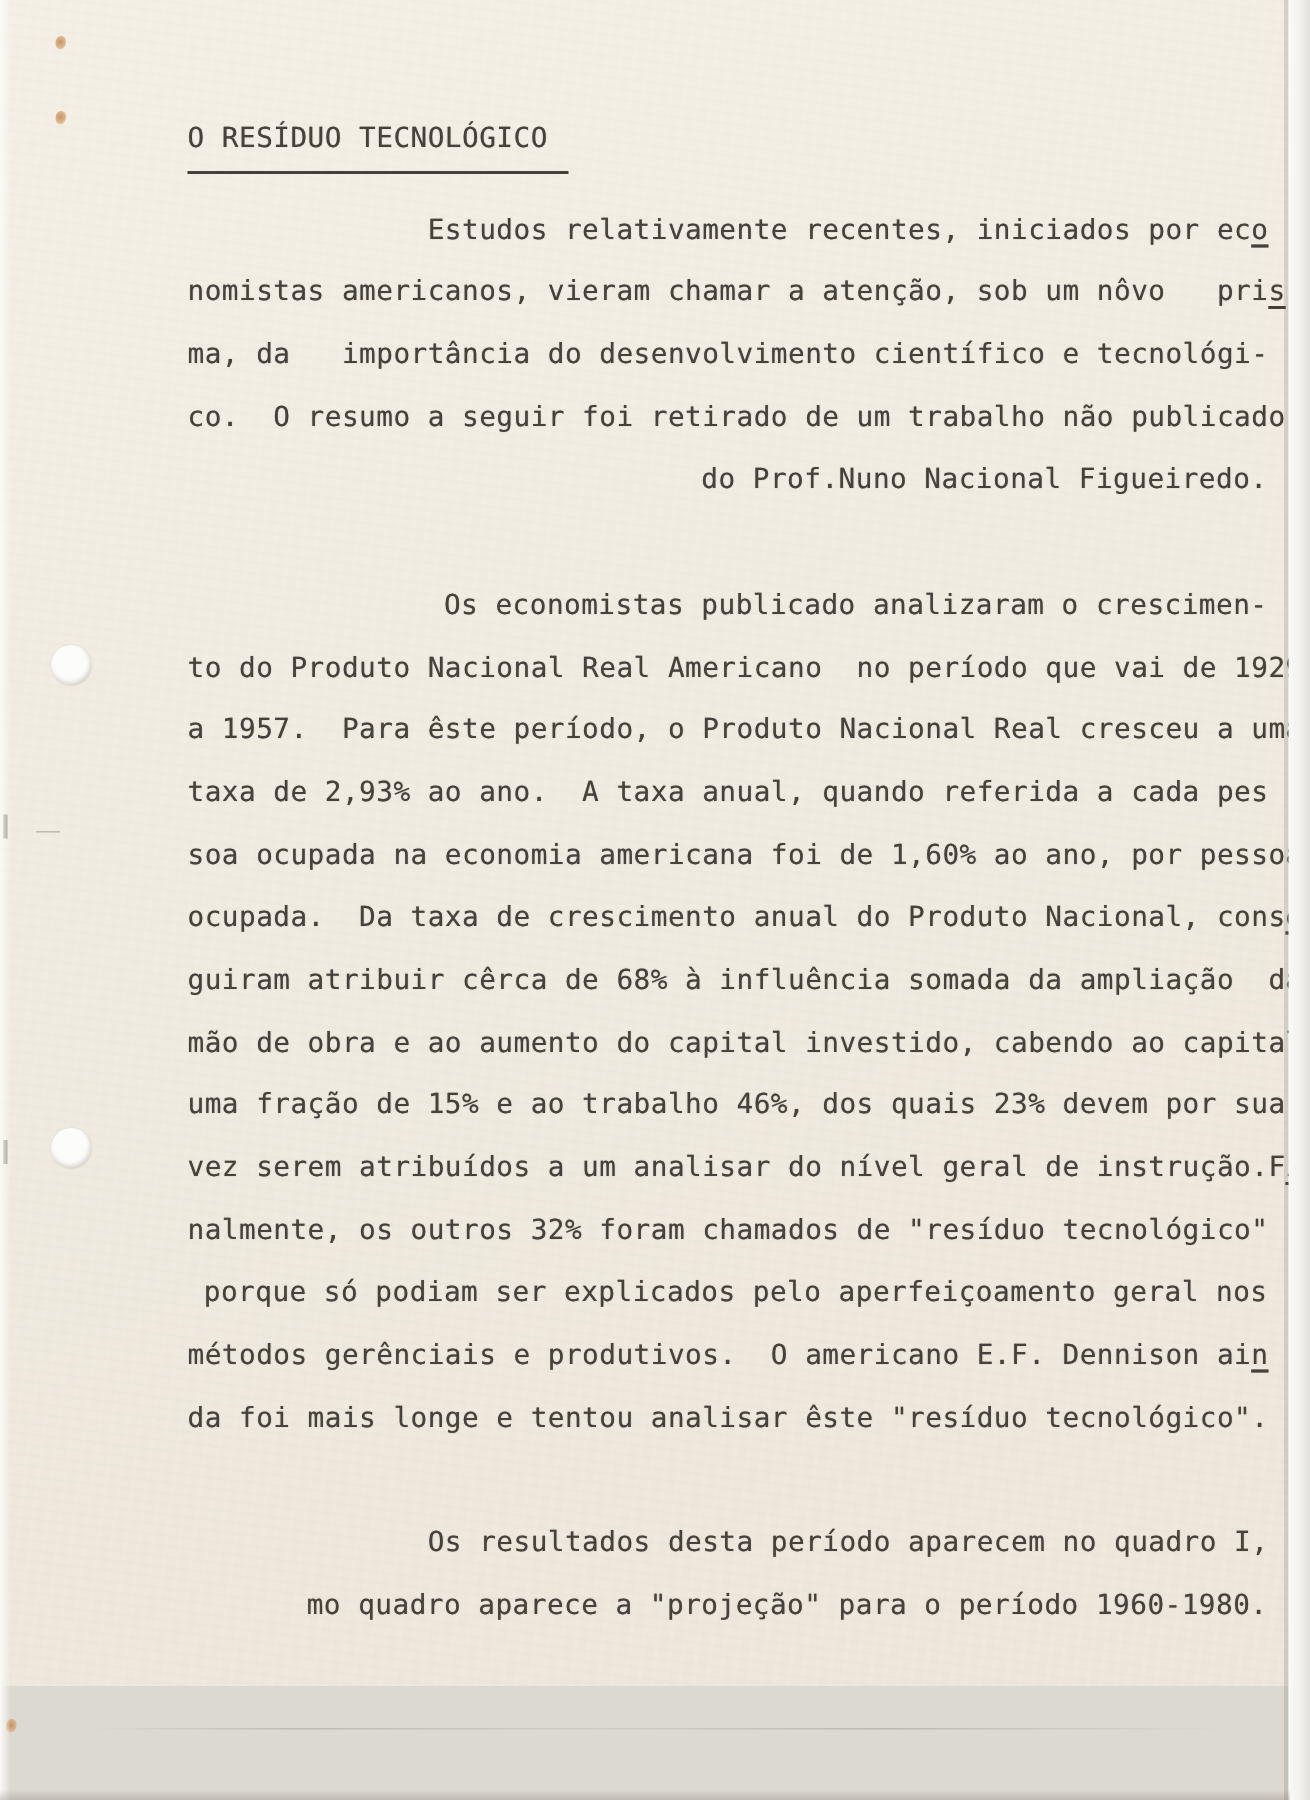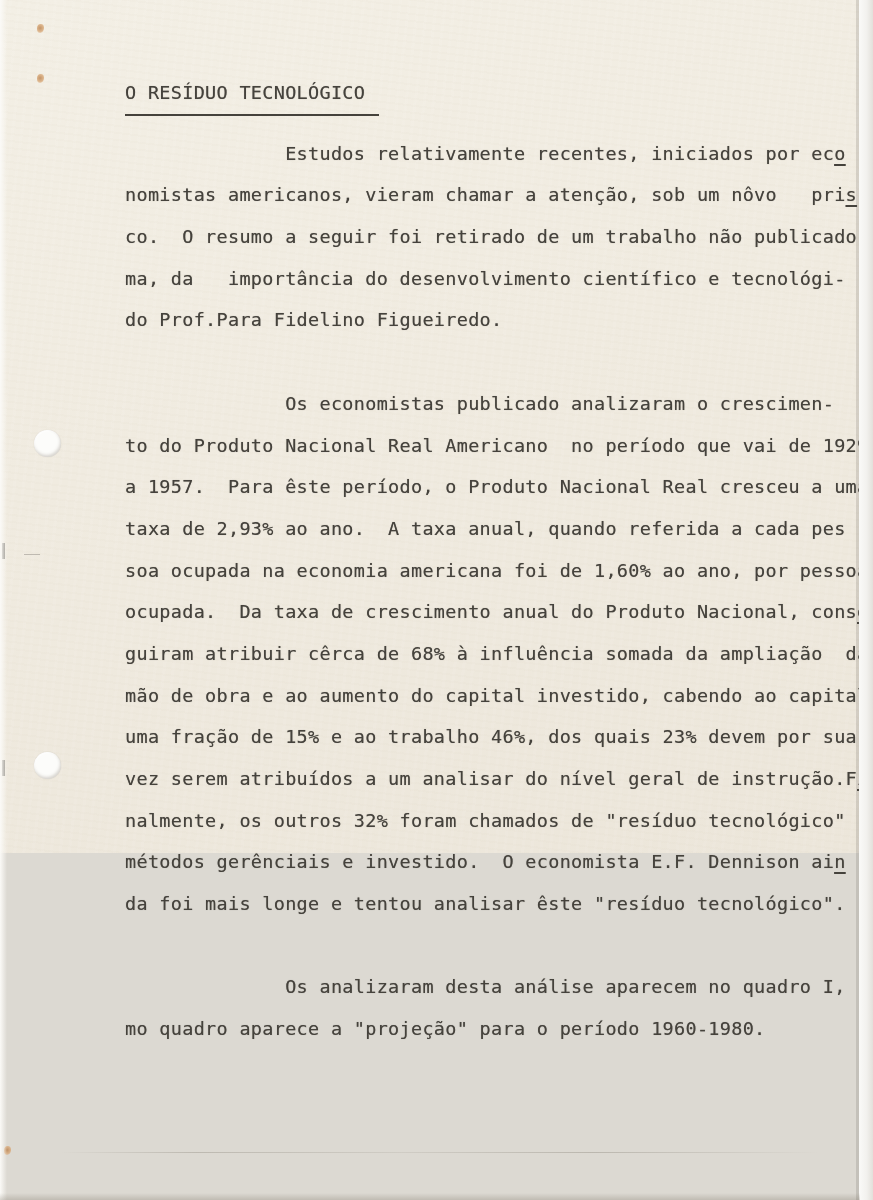--- a/index.html
+++ b/index.html
@@ -14,21 +14,21 @@
     position: relative;
     width: 873px;
     height: 1200px;
     background: #dcd9d2;
   }
   .paper {
     position: absolute;
     left: 0;
     top: 0;
     width: 860px;
-    height: 853px;
+    height: 1124px;
     background:
       repeating-linear-gradient(7deg, rgba(205,195,172,0.05) 0 2px, rgba(0,0,0,0) 2px 7px),
       repeating-linear-gradient(97deg, rgba(255,255,255,0.06) 0 3px, rgba(0,0,0,0) 3px 9px),
       linear-gradient(163deg, #f3efe5 0%, #f0ebe0 45%, #ece6da 100%);
   }
   .edge-left {
     position: absolute;
     left: 0; top: 0;
     width: 7px; height: 1200px;
     background: linear-gradient(90deg, #fbfaf7, rgba(251,250,247,0));
@@ -63,21 +63,21 @@
     text-shadow: 0 0 0.7px rgba(62,58,52,0.55);
   }
   .doc-title {
     display: inline-block;
     border-bottom: 2px solid #45423c;
     padding-right: 14px;
     padding-bottom: 0px;
     white-space: pre;
   }
   .title-row { margin-bottom: 17px; }
-  .paragraph { margin: 0 0 41.7px 0; }
+  .paragraph { margin: 0 0 41.7px 0; text-align: right; }
   .line {
     white-space: pre;
     height: 41.7px;
   }
   .u-char {
     text-decoration: underline;
     text-underline-offset: 4px;
     text-decoration-thickness: 1.5px;
   }
   .punch-hole {
@@ -120,41 +120,42 @@
   <div class="paper">
 
     <div class="doc-body">
       <div class="title-row">
         <span class="doc-title">O RESÍDUO TECNOLÓGICO</span>
       </div>
 
     <div class="paragraph">
           <div class="line"><span>              Estudos relativamente recentes, iniciados por ec</span><span class="u-char">o</span></div>
           <div class="line"><span>nomistas americanos, vieram chamar a atenção, sob um nôvo   pri</span><span class="u-char">s</span></div>
+          <div class="line"><span>ma, da   importância do desenvolvimento científico e tecnológi-</span></div>
           <div class="line"><span>co.  O resumo a seguir foi retirado de um trabalho não publicado</span></div>
-          <div class="line"><span>ma, da   importância do desenvolvimento científico e tecnológi-</span></div>
-          <div class="line"><span>do Prof.Para Fidelino Figueiredo.</span></div>
+          <div class="line"><span>do Prof.Nuno Nacional Figueiredo.</span></div>
         </div>
         <div class="paragraph">
           <div class="line"><span>              Os economistas publicado analizaram o crescimen-</span></div>
           <div class="line"><span>to do Produto Nacional Real Americano  no período que vai de 1929</span></div>
           <div class="line"><span>a 1957.  Para êste período, o Produto Nacional Real cresceu a uma</span></div>
           <div class="line"><span>taxa de 2,93% ao ano.  A taxa anual, quando referida a cada pes -</span></div>
           <div class="line"><span>soa ocupada na economia americana foi de 1,60% ao ano, por pessoa</span></div>
           <div class="line"><span>ocupada.  Da taxa de crescimento anual do Produto Nacional, cons</span><span class="u-char">e</span></div>
           <div class="line"><span>guiram atribuir cêrca de 68% à influência somada da ampliação  da</span></div>
           <div class="line"><span>mão de obra e ao aumento do capital investido, cabendo ao capital</span></div>
           <div class="line"><span>uma fração de 15% e ao trabalho 46%, dos quais 23% devem por sua</span></div>
           <div class="line"><span>vez serem atribuídos a um analisar do nível geral de instrução.F</span><span class="u-char">i</span></div>
           <div class="line"><span>nalmente, os outros 32% foram chamados de "resíduo tecnológico"</span></div>
-          <div class="line"><span>métodos gerênciais e investido.  O economista E.F. Dennison ai</span><span class="u-char">n</span></div>
+          <div class="line"><span>porque só podiam ser explicados pelo aperfeiçoamento geral nos</span></div>
+          <div class="line"><span>métodos gerênciais e produtivos.  O americano E.F. Dennison ai</span><span class="u-char">n</span></div>
           <div class="line"><span>da foi mais longe e tentou analisar êste "resíduo tecnológico".</span></div>
         </div>
         <div class="paragraph">
-          <div class="line"><span>              Os analizaram desta análise aparecem no quadro I,</span></div>
+          <div class="line"><span>              Os resultados desta período aparecem no quadro I,</span></div>
           <div class="line"><span>mo quadro aparece a "projeção" para o período 1960-1980.</span></div>
         </div>
       </div>
 
     <div class="scratch-line" style="top: 1152px;"></div>
     <div class="pencil-dash" style="left: 24px; top: 554px; width: 16px;"></div>
   <div class="punch-hole" style="left: 34px; top: 430px;"></div>
       <div class="punch-hole" style="left: 34px; top: 752px;"></div>
       <div class="rust-speck" style="left: 37px; top: 24px;"></div>
       <div class="rust-speck" style="left: 37px; top: 74px;"></div>

